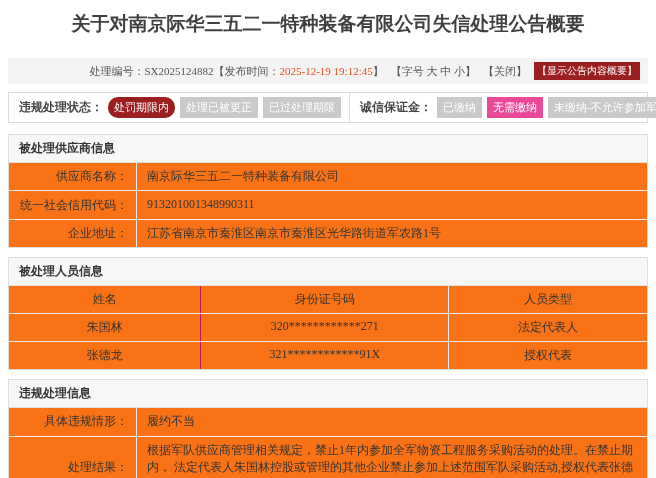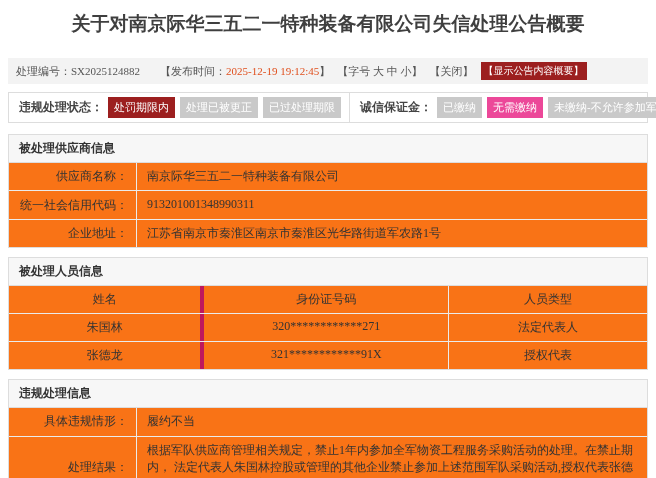--- a/index.html
+++ b/index.html
@@ -9,22 +9,22 @@
     font-size: 12px; color: #333;
   }
   .page-title {
     font-family: "Liberation Sans", "DejaVu Sans", sans-serif;
     font-size: 19px; font-weight: bold; color: #3f3f3f;
     text-align: center; padding: 11px 0 9px;
   }
   
   .meta-bar {
     margin: 12px 8px 8px; background: #f3f3f3;
-    display: flex; justify-content: flex-start; align-items: center;
-    padding: 4px 8px; font-size: 11px; color: #555; gap: 20px;
+    display: flex; justify-content: flex-end; align-items: center;
+    padding: 4px 8px; font-size: 11px; color: #555;
   }
   .meta-left { white-space: nowrap; }
   .meta-right { display: flex; align-items: center; gap: 7px; white-space: nowrap; }
   .timestamp { color: #e0501e; }
   .font-size-links span { cursor: pointer; }
   .close-link { cursor: pointer; }
   .btn-show-summary {
     background: #9c1f1f; color: #fff; padding: 2px 3px;
     cursor: pointer; font-size: 10px;
   }
@@ -36,21 +36,21 @@
   .status-cell { display: flex; align-items: center; padding: 4px 8px 4px 10px; }
   .status-cell-violation { flex: 0 0 314px; }
   .status-cell-deposit { border-left: 1px solid #ddd; flex: 1; }
   .status-label { font-weight: bold; color: #444; white-space: nowrap; }
   .badge {
     font-family: "Liberation Sans", "DejaVu Sans", sans-serif;
     font-size: 11px; color: #fff; padding: 3px 6px; margin-left: 5px;
     white-space: nowrap; display: inline-block;
   }
   .badge.inactive { background: #c9c9c9; }
-  .badge.active-red { background: #9c1f1f; }
+  .badge.active-red { background: #9c1f1f; border-radius: 10px; }
   .badge.active-green { background: #ec4899; }
   
   .section { margin: 0 8px 9px; border: 1px solid #ddd; background: #f97316; }
   .section-title {
     background: #f7f7f7; border-bottom: 1px solid #ddd;
     padding: 5px 10px; font-weight: bold; color: #333;
   }
   .kv-row { display: flex; border-bottom: 1px solid #ebebeb; align-items: stretch; }
   .kv-row:last-child { border-bottom: none; }
   .kv-label {
@@ -58,21 +58,21 @@
     border-right: 1px solid #ebebeb; color: #333;
     display: flex; align-items: center; justify-content: flex-end;
   }
   .kv-value { flex: 1; padding: 5px 10px; text-align: left; line-height: 1.45; }
   
   .ptable-row { display: flex; text-align: center; border-bottom: 1px solid #ebebeb; }
   .ptable-row:last-child { border-bottom: none; }
   .ptable-row.head { color: #333; }
   .pcell { padding: 5px 6px; }
   .pc1 { flex: 0 0 30%; }
-  .pc2 { flex: 0 0 39%; border-left: 4px solid #be185d; border-right: 1px solid #ebebeb; }
+  .pc2 { flex: 0 0 39%; border-left: 1px solid #be185d; border-right: 1px solid #ebebeb; }
   .pc3 { flex: 1; }
 </style>
 </head>
 <body>
 
 <div class="page-title">关于对南京际华三五二一特种装备有限公司失信处理公告概要</div>
 
 <div class="meta-bar">
   <div class="meta-left"><span>处理编号：</span><span>SX2025124882</span></div>
   <div class="meta-right">

